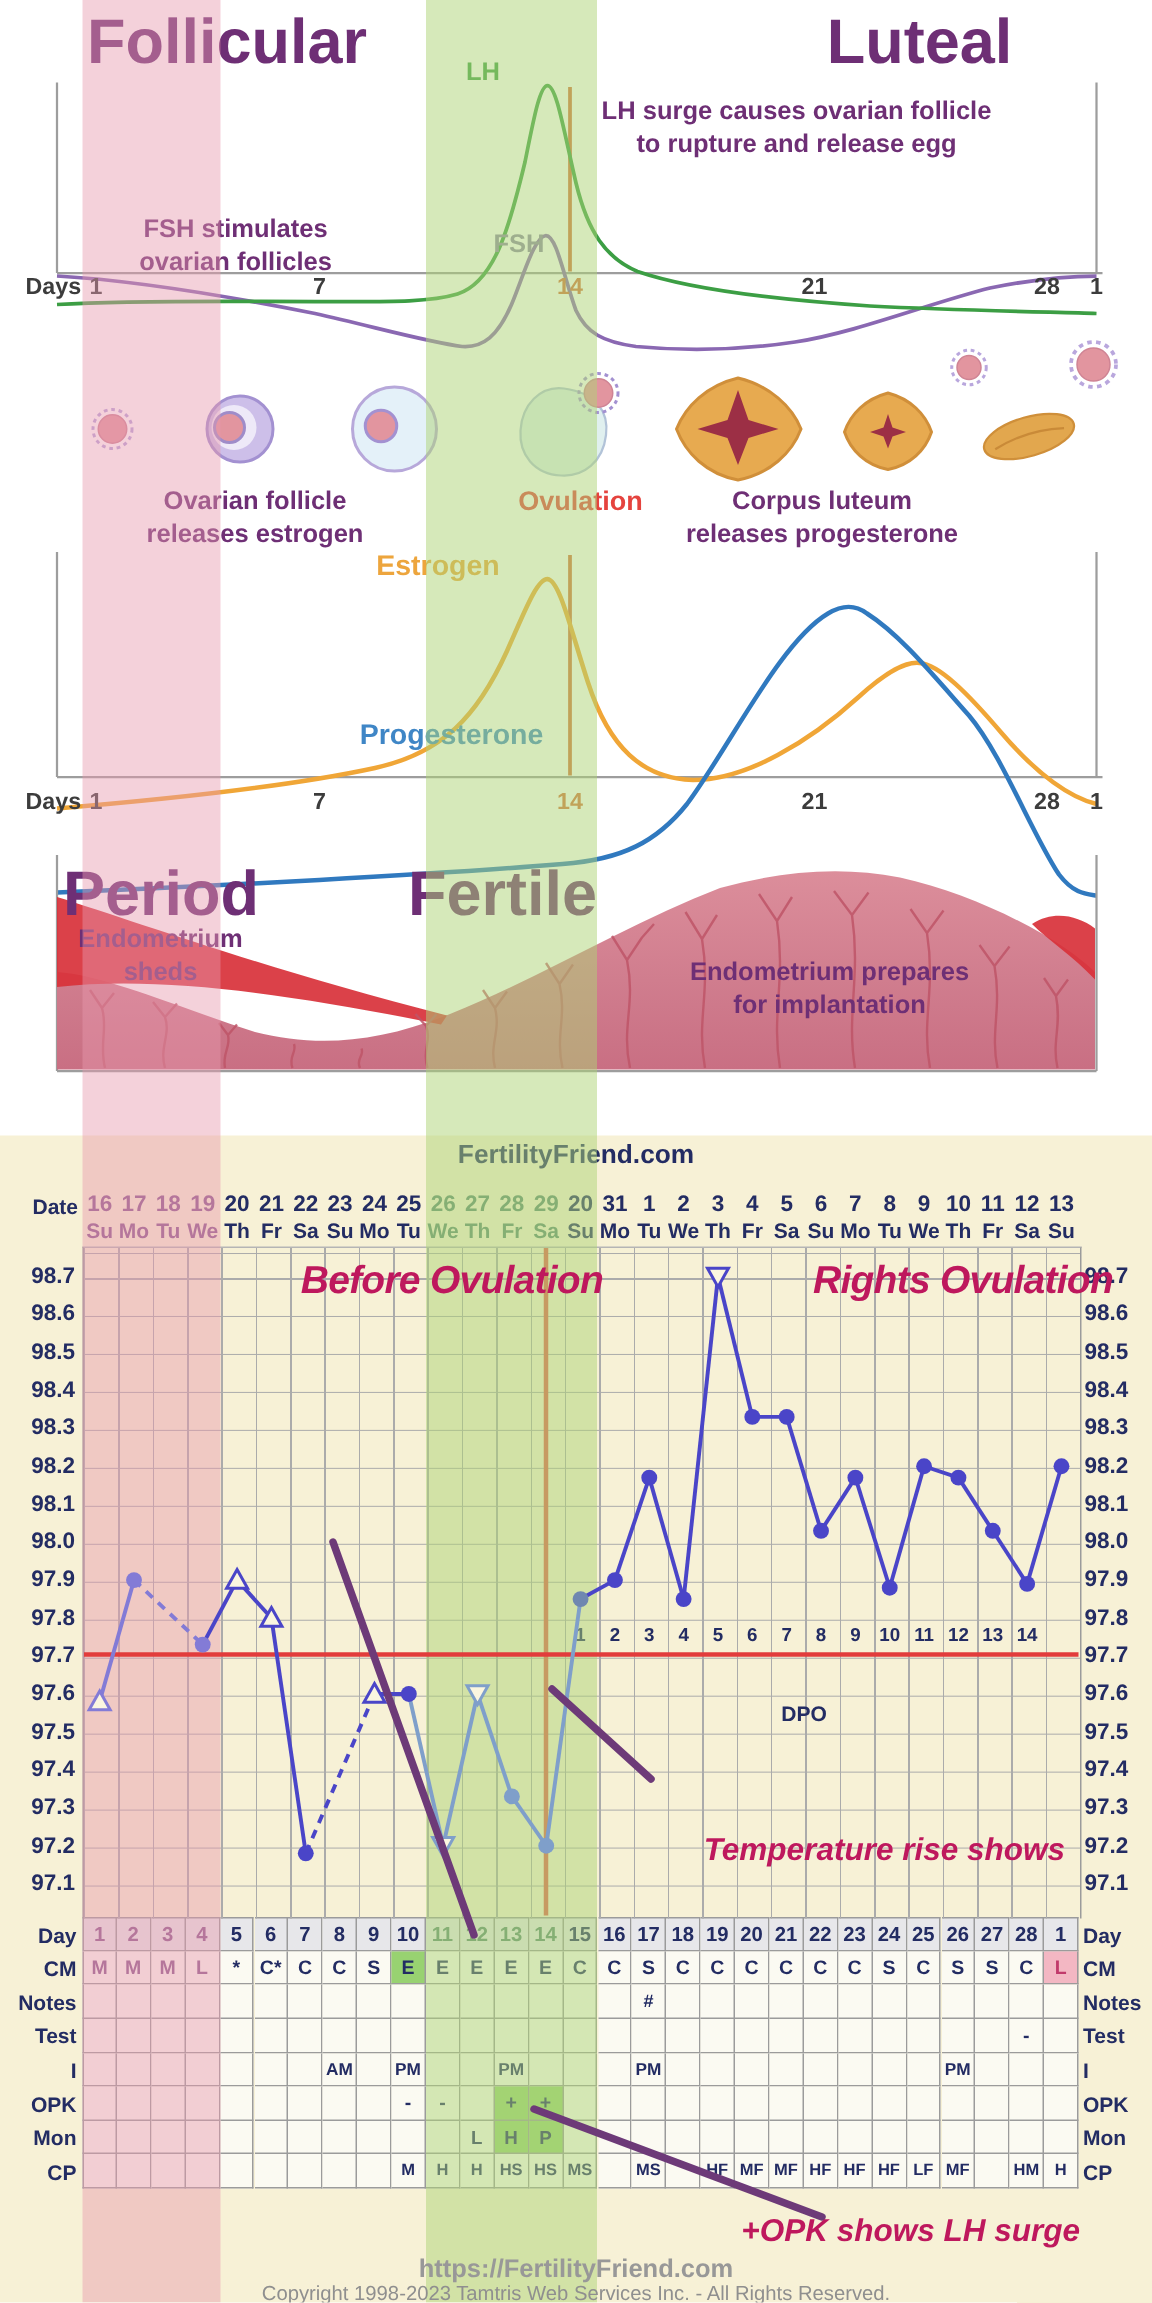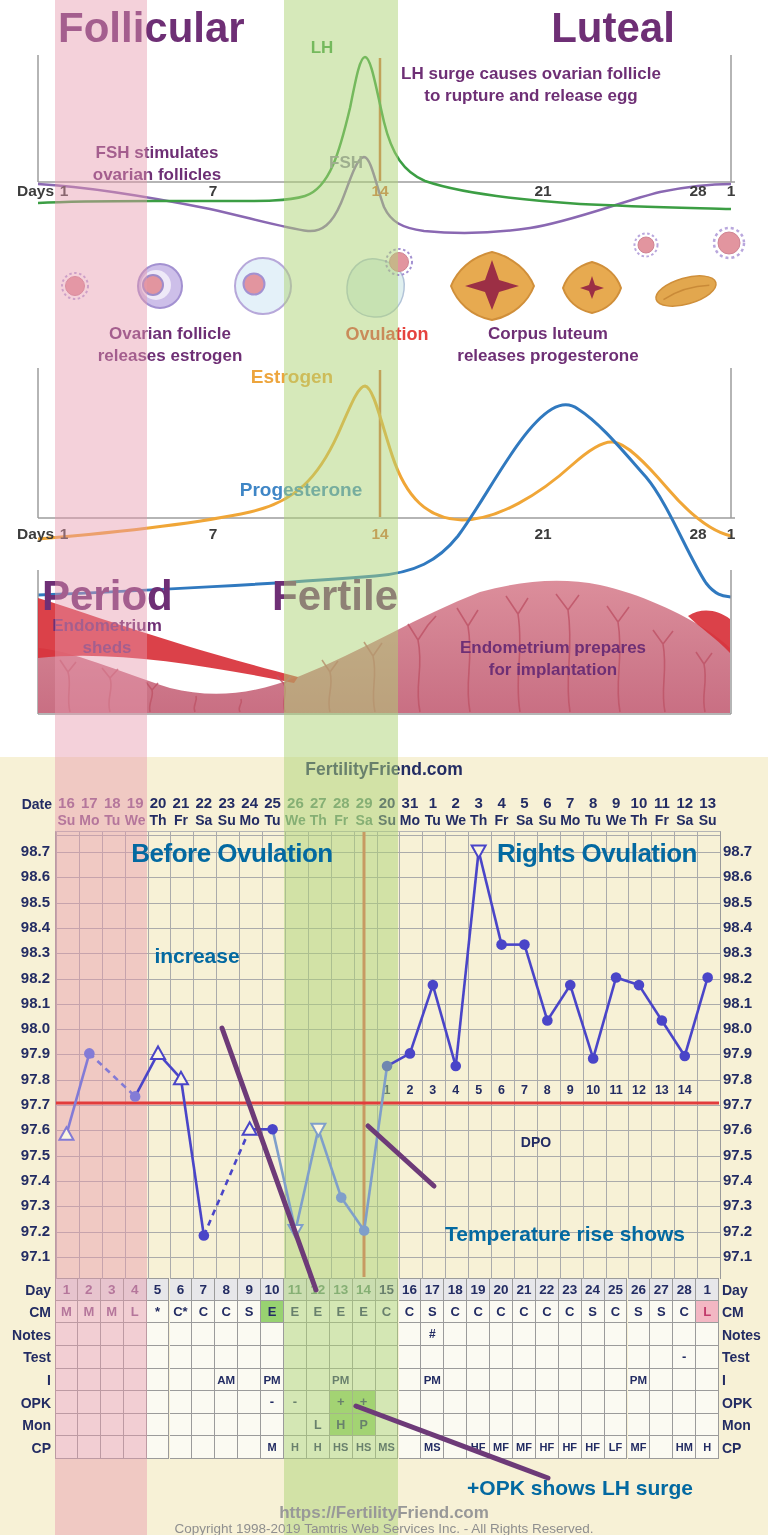--- a/index.html
+++ b/index.html
@@ -7,21 +7,21 @@
        font-family:"Liberation Sans","DejaVu Sans",sans-serif;}
   .abs{position:absolute;}
   #cream{left:0;top:757px;width:768px;height:778px;background:#f7f1d6;z-index:0;}
   #band-pink{left:55px;top:0;width:92px;height:1535px;z-index:2;pointer-events:none;}
   #band-green{left:284px;top:0;width:114px;height:1535px;z-index:2;pointer-events:none;}
   #top-svg{left:0;top:0;z-index:1;}
   #bbt-svg{left:0;top:0;z-index:3;pointer-events:none;}
   #anno-svg{left:0;top:0;z-index:4;pointer-events:none;}
   svg text{font-family:"Liberation Sans","DejaVu Sans",sans-serif;font-weight:bold;}
   .ff-title{left:0;top:759px;width:768px;text-align:center;font-size:17.5px;font-weight:bold;color:#232c63;z-index:1;}
-  .anno{z-index:4;font-weight:bold;color:#0369a1;text-align:center;}
+  .anno{z-index:4;font-weight:bold;color:#be185d;text-align:right;font-style:italic;}
   .big-anno{font-size:26px;letter-spacing:-0.5px;}
   .mid-anno{font-size:21px;line-height:27px;}
   #plot-grid{left:55px;top:831px;width:664px;height:447px;z-index:1;
      border-left:1px solid #9b9b9b;border-right:1px solid #9b9b9b;border-top:1px solid #b5b5b5;
      background-image:
        repeating-linear-gradient(to right,#ababab 0 1px,transparent 1px 22.9px),
        repeating-linear-gradient(to bottom,#ababab 0 1px,transparent 1px 25.3px);
      background-position:0 0,0 20px;}
   .temp-lab{font-size:15px;font-weight:bold;color:#232c63;z-index:1;}
   .dpo-num{font-size:12.5px;font-weight:bold;color:#232c63;z-index:1;text-align:center;}
@@ -622,21 +622,20 @@
   <g stroke="#6d3a78" stroke-width="5" stroke-linecap="round">
     <line x1="222" y1="1028" x2="316" y2="1290"></line>
     <line x1="368" y1="1126" x2="434" y2="1186"></line>
     <line x1="356" y1="1406" x2="548" y2="1478"></line>
   </g>
 </svg>
 
 <div class="abs anno big-anno" style="left:62px;top:838px;width:340px;">Before Ovulation</div>
 <div class="abs anno big-anno" style="left:452px;top:838px;width:290px;">Rights Ovulation</div>
 <div class="abs anno mid-anno" style="left:82px;top:942px;width:230px;">
-    <div>increase</div>
 </div>
 <div class="abs anno mid-anno" style="left:420px;top:1220px;width:290px;">
   <div>Temperature rise shows</div>
 </div>
 <div class="abs anno mid-anno" style="left:440px;top:1474px;width:280px;">+OPK shows LH surge</div>
 
 <div class="abs footer" id="footer-url">https://FertilityFriend.com</div>
-<div class="abs footer" id="footer-copy">Copyright 1998-2019 Tamtris Web Services Inc. - All Rights Reserved.</div>
+<div class="abs footer" id="footer-copy">Copyright 1998-2023 Tamtris Web Services Inc. - All Rights Reserved.</div>
 
 </body></html>

